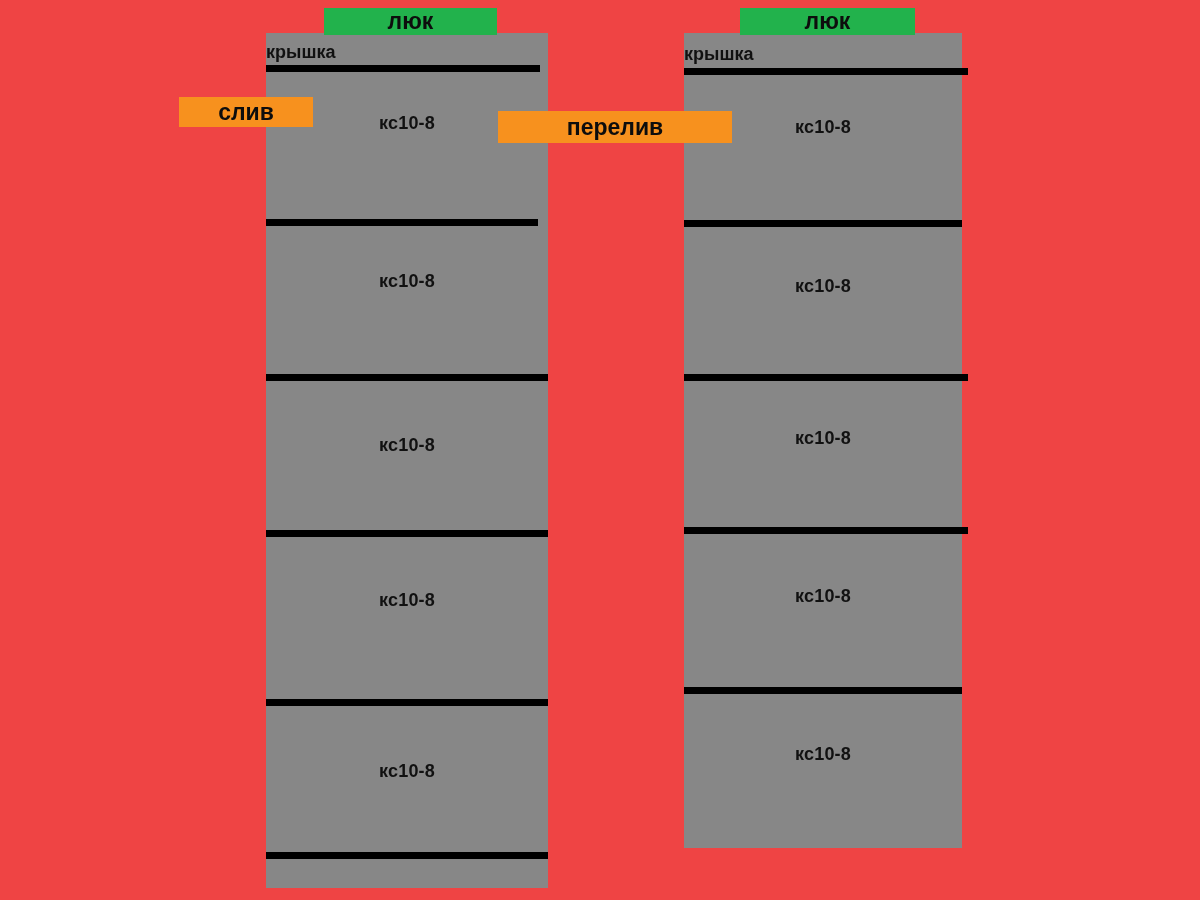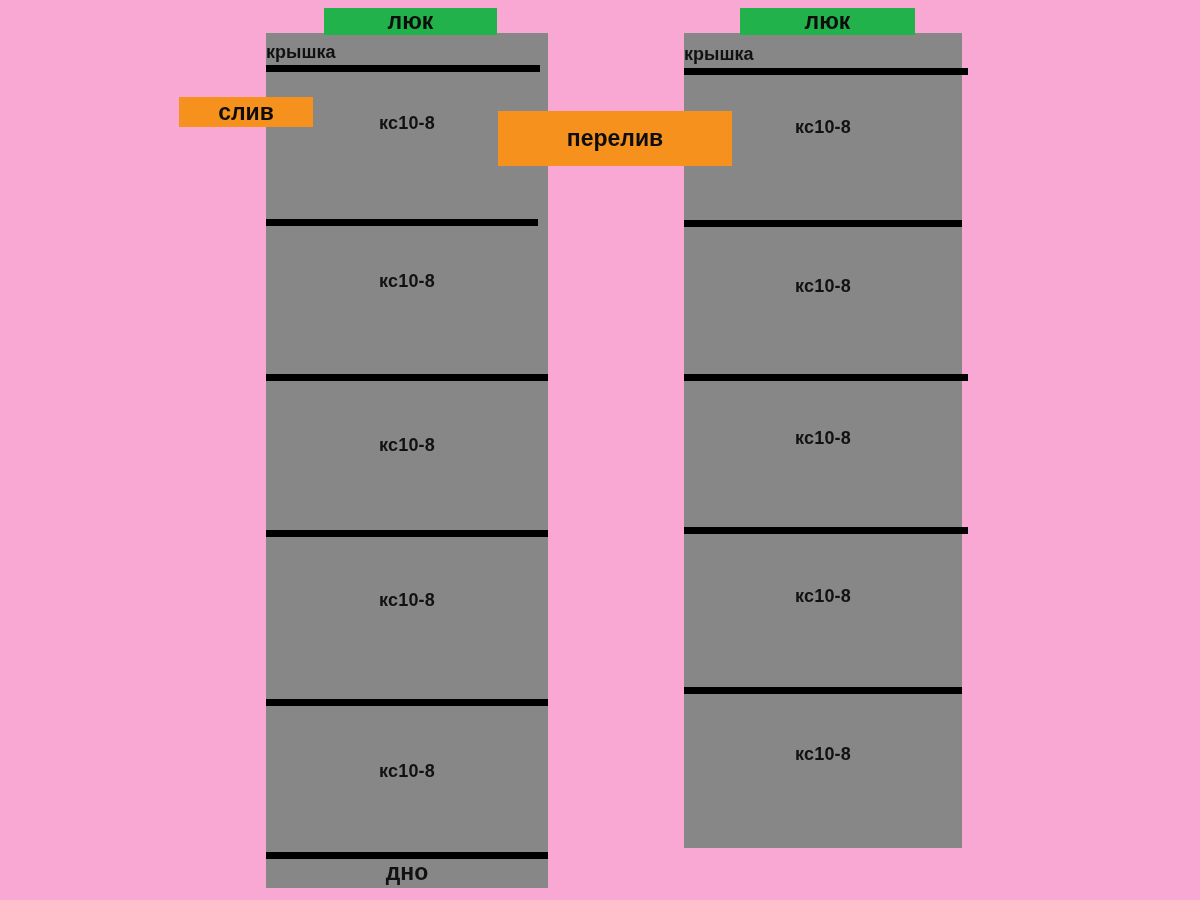--- a/index.html
+++ b/index.html
@@ -10,21 +10,21 @@
     width: 1200px;
     height: 900px;
     background: #ffffff;
     font-family: "Liberation Sans", sans-serif;
     overflow: hidden;
   }
   #stage {
     position: relative;
     width: 1200px;
     height: 900px;
-    background: #f9a8d4;
+    background: #ef4444;
     text-decoration: underline;
   }
 
   
   .shaft {
     position: absolute;
     background: #878787;
     box-sizing: border-box;
   }
 
@@ -113,21 +113,20 @@
   <div class="ring-line" style="left:266px; top:530px; width:282px;"></div>
 
   <div class="ring-label" style="left:266px; top:591px; width:282px;">кс10-8</div>
 
   <div class="ring-line" style="left:266px; top:699px; width:282px;"></div>
 
   <div class="ring-label" style="left:266px; top:762px; width:282px;">кс10-8</div>
 
   <div class="ring-line" style="left:266px; top:852px; width:282px;"></div>
 
-  <div class="bottom-label" style="left:266px; top:861px; width:282px;">дно</div>
 
   <div class="shaft" style="left:684px; top:33px; width:278px; height:815px;"></div>
 
   <div class="tag tag-hatch" style="left:740px; top:8px; width:175px; height:27px;">
     <span>люк</span>
   </div>
 
   <div class="cap-label" style="left:684px; top:45px; width:278px;">крышка</div>
 
   <div class="ring-line" style="left:684px; top:68px; width:284px;"></div>
@@ -147,17 +146,17 @@
   <div class="ring-label" style="left:684px; top:587px; width:278px;">кс10-8</div>
 
   <div class="ring-line" style="left:684px; top:687px; width:278px;"></div>
 
   <div class="ring-label" style="left:684px; top:745px; width:278px;">кс10-8</div>
 
   <div class="tag tag-pipe" style="left:179px; top:97px; width:134px; height:30px;">
     <span>слив</span>
   </div>
 
-  <div class="tag tag-pipe" style="left:498px; top:111px; width:234px; height:55px;align-items:center;">
+  <div class="tag tag-pipe" style="left:498px; top:111px; width:234px; height:32px;align-items:center;">
     <span>перелив</span>
   </div>
 
 </div>
 
 </body></html>

